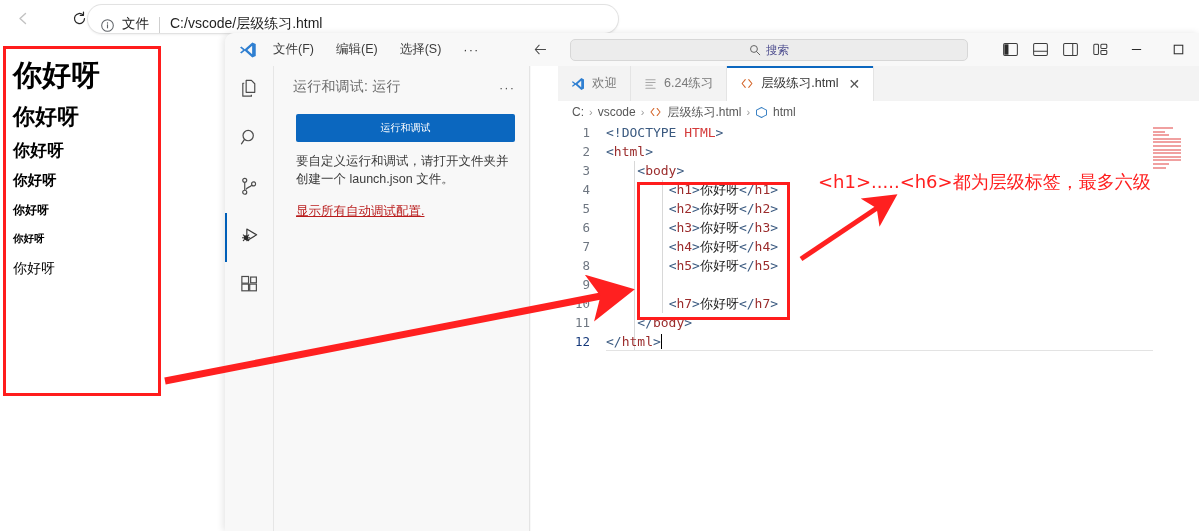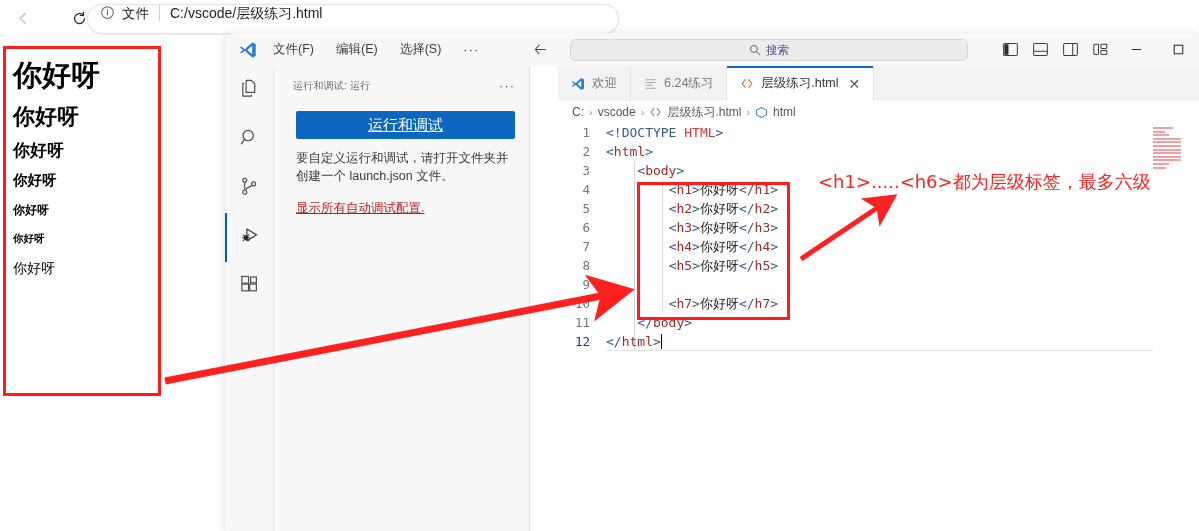--- a/index.html
+++ b/index.html
@@ -22,21 +22,21 @@
     display:flex; align-items:center; justify-content:center;
     border-radius:50%;
   }
   .nav-btn svg { display:block; }
   .omnibox {
     position:absolute; left:88px; top:5px;
     width:530px; height:28px;
     background:#ffffff;
     border-radius:14px;
     box-shadow: 0 0 0 1px #e2e2e2, 0 1px 3px rgba(0,0,0,.13);
-    display:flex; align-items:flex-start; padding:0 12px;
+    display:flex; align-items:flex-end; padding:0 12px;
     overflow:hidden;
   }
   .omnibox .info-ico { flex:0 0 auto; margin-right:7px; display:flex; }
   .omnibox .file-word {
     font-size:13.5px; color:#1f1f1f; white-space:nowrap;
   }
   .omnibox .divider {
     width:1px; height:16px; background:#cfcfcf; margin:0 10px;
     flex:0 0 auto;
   }
@@ -124,30 +124,29 @@
   
   .side-panel {
     position:absolute; left:50px; top:33px; width:255px; height:465px;
     background:#f8f8f8;
     border-right:1px solid #e4e4e4;
   }
   .panel-header {
     display:flex; align-items:center; justify-content:space-between;
     padding:12px 14px 0 18px;
   }
-  .panel-title { font-size:10px; color:#6b6b6b; letter-spacing:.2px; }
+  .panel-title { font-size:14px; color:#6b6b6b; letter-spacing:.2px; }
   .panel-dots { font-size:13px; color:#555; letter-spacing:1px; }
   .run-btn {
     margin:18px 14px 0 21px;
     height:28px; background:#0b67bf; color:#ffffff;
     border-radius:2px;
     display:flex; align-items:center; justify-content:center;
-    font-size:15px;
+    font-size:10px;
     cursor:pointer;
-    text-decoration:underline;
   }
   .panel-desc {
     margin:11px 14px 0 21px;
     font-size:12.5px; color:#3b3b3b; line-height:1.42;
   }
   .panel-link {
     margin:14px 14px 0 21px;
     font-size:12.5px; color:#b91c1c;
     text-decoration:underline; cursor:pointer;
     display:inline-block;

